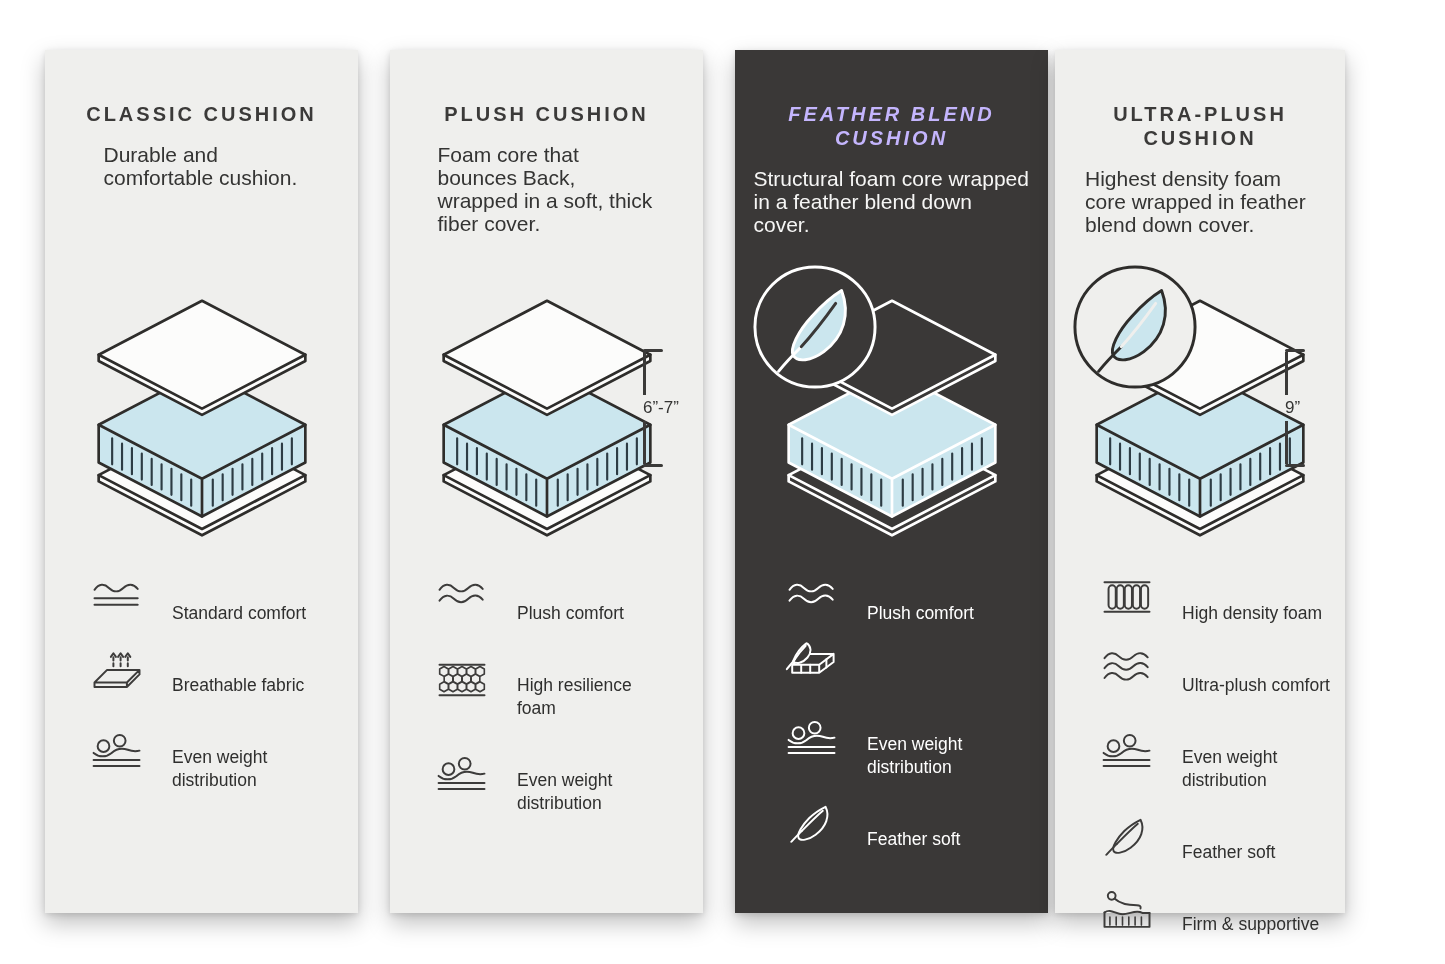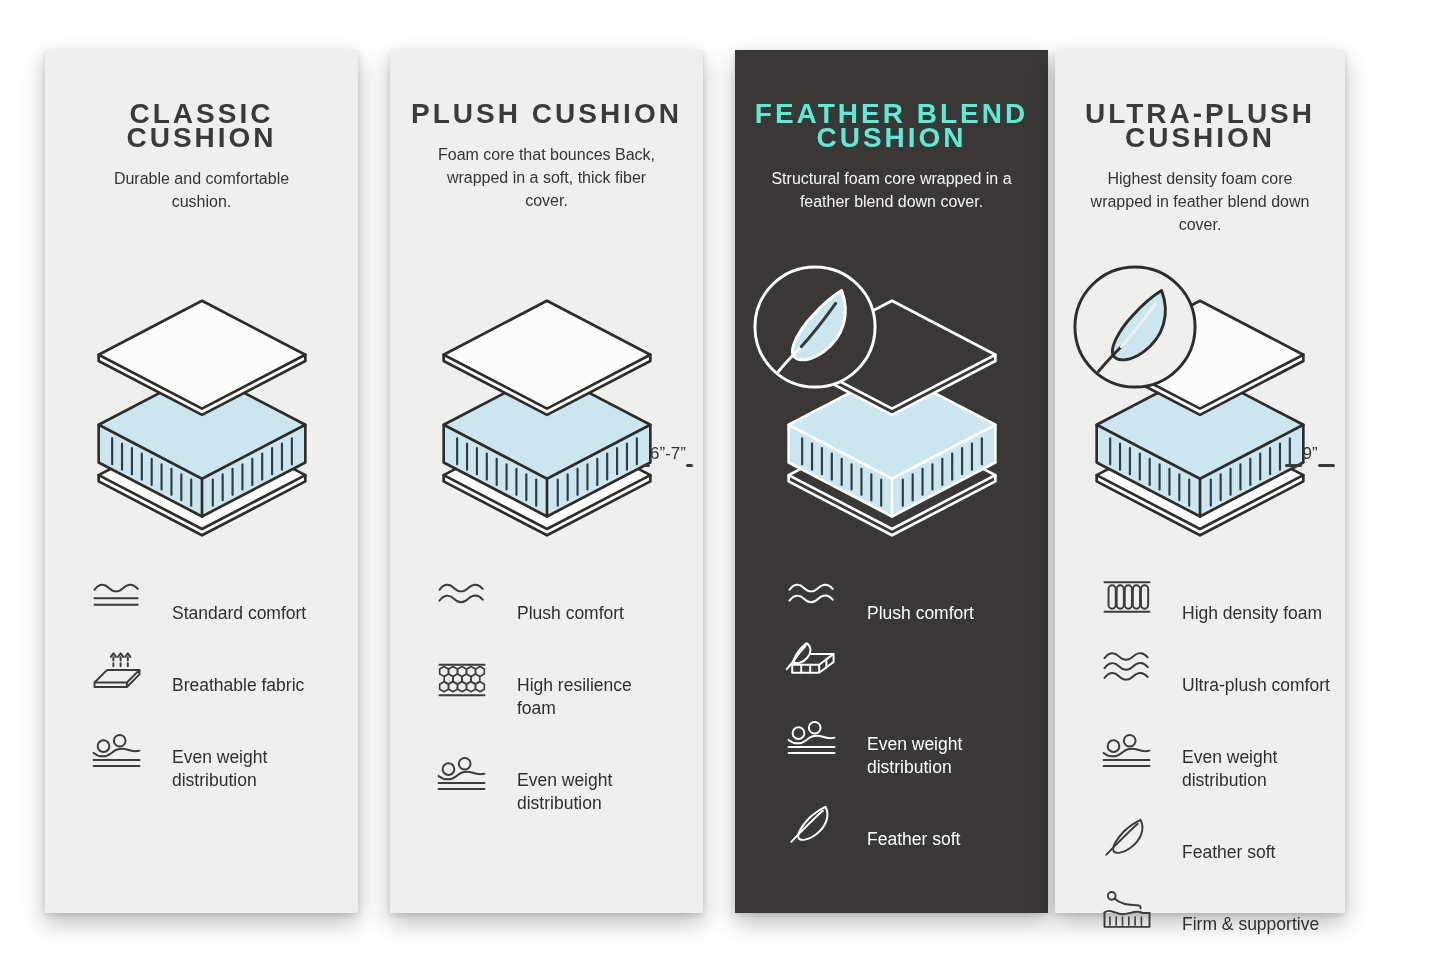--- a/index.html
+++ b/index.html
@@ -20,41 +20,41 @@
   .panel.dark{
     --bg:var(--panel-dark);
     --ink:#ffffff;
     --plate:var(--panel-dark);
     color:#ffffff;
   }
   #p1{left:45px} #p2{left:390px} #p3{left:735px} #p4{left:1055px;width:290px}
 
   .title{
     margin:52px auto 0;max-width:282px;text-align:center;
-    font-size:28px;font-weight:700;letter-spacing:3px;line-height:24px;
+    font-size:20px;font-weight:700;letter-spacing:3px;line-height:24px;
     color:#3b3a39;
   }
-  .panel.dark .title{color:#5eead4;}
+  .panel.dark .title{color:#c4b5fd;font-style:italic;}
   .desc{
-    margin:17px auto 0;text-align:center;
-    font-size:16px;line-height:23px;color:#343433;
+    margin:17px auto 0;text-align:left;
+    font-size:21px;line-height:23px;color:#343433;
   }
   .panel.dark .desc{color:#f6f6f5;}
   #p1 .desc{max-width:196px}
   #p2 .desc{max-width:218px}
   #p3 .desc{max-width:276px}
   #p4 .desc{max-width:230px}
 
   .illus{position:absolute;left:0;right:0;top:235px;height:305px;}
   .cushion{position:absolute;left:50%;transform:translateX(-50%);top:14px;width:252px;height:239px;}
   .badge{position:absolute;left:16px;top:-22px;width:128px;height:128px;}
 
   .measure{
     position:absolute;right:10px;top:64px;height:118px;width:50px;
-    display:flex;flex-direction:row;align-items:flex-end;
+    display:flex;flex-direction:column;align-items:flex-start;
   }
   .m-cap{width:20px;height:3px;background:#3b3a39;border-radius:2px;}
   .m-line{width:2.6px;flex:1;background:#3b3a39;}
   .m-label{font-size:17px;color:#343433;padding:3px 0;white-space:nowrap;}
 
   .features{position:absolute;left:45px;right:8px;top:518px;}
   .panel.dark .features{left:50px;}
   .feature{display:flex;align-items:center;margin-bottom:15px;min-height:44px;}
   .ficon{flex:0 0 54px;margin-right:28px;color:#3d3c3b;}
   .panel.dark .ficon{color:#ffffff;}

